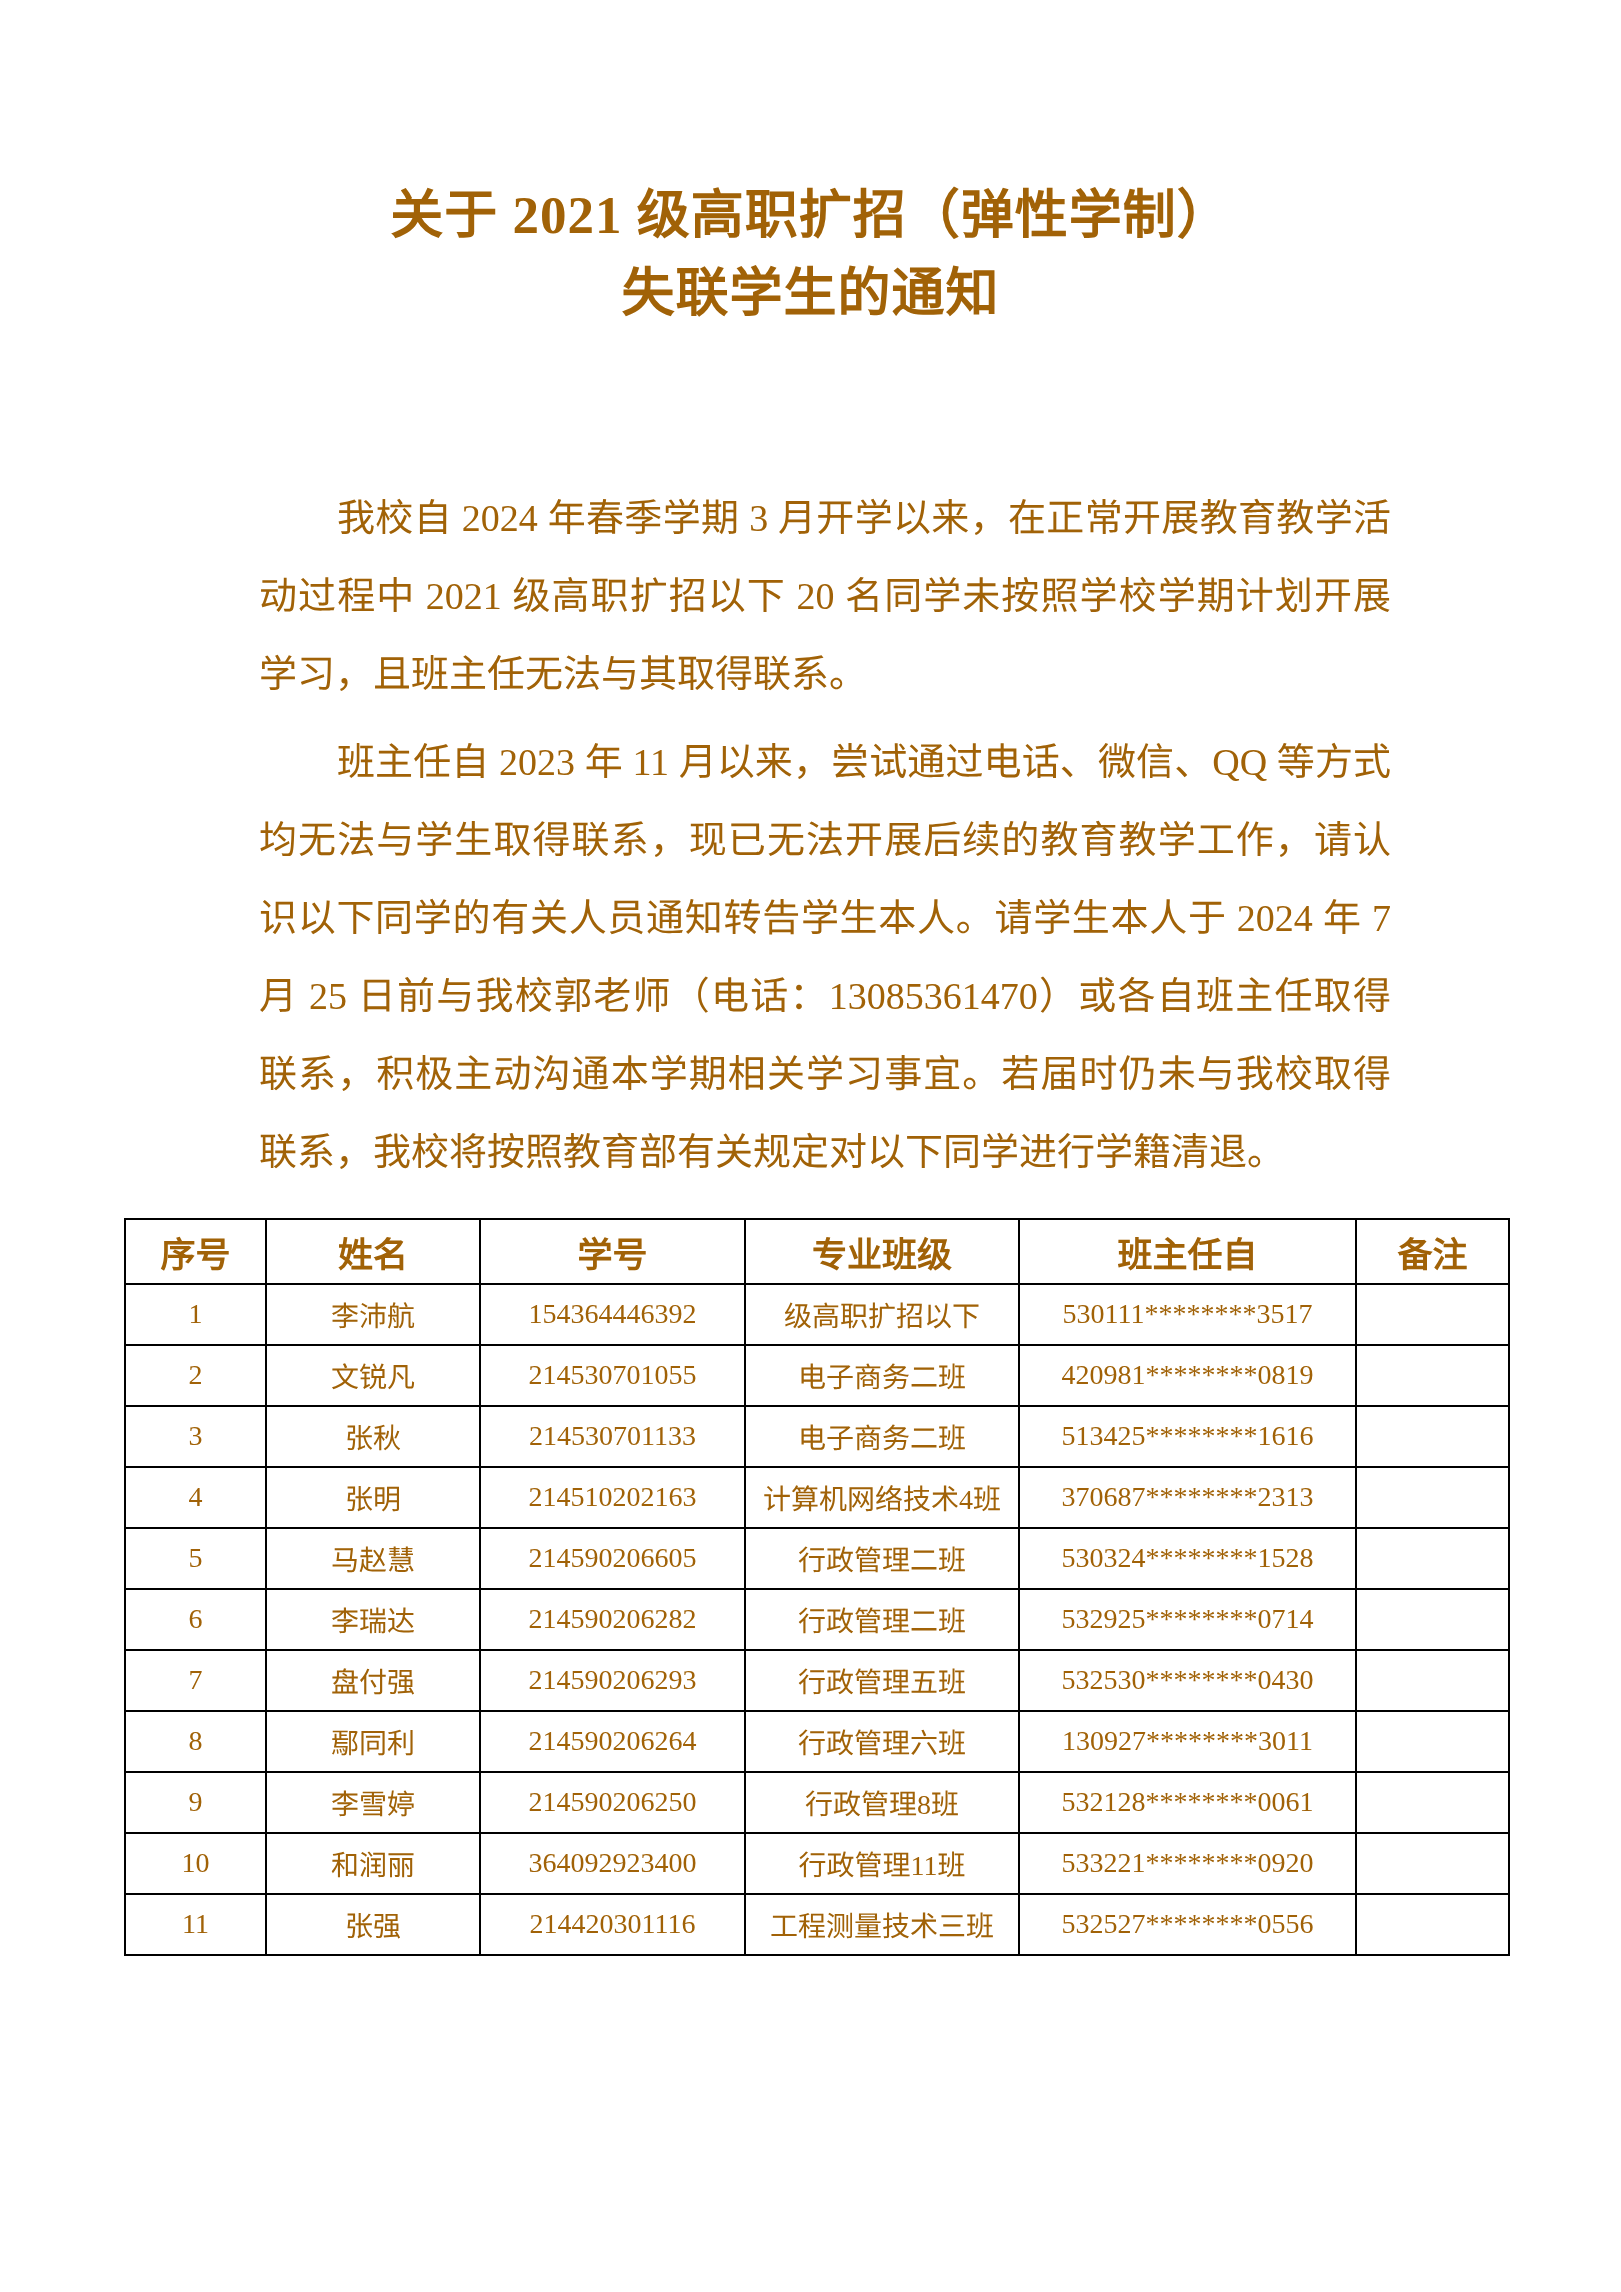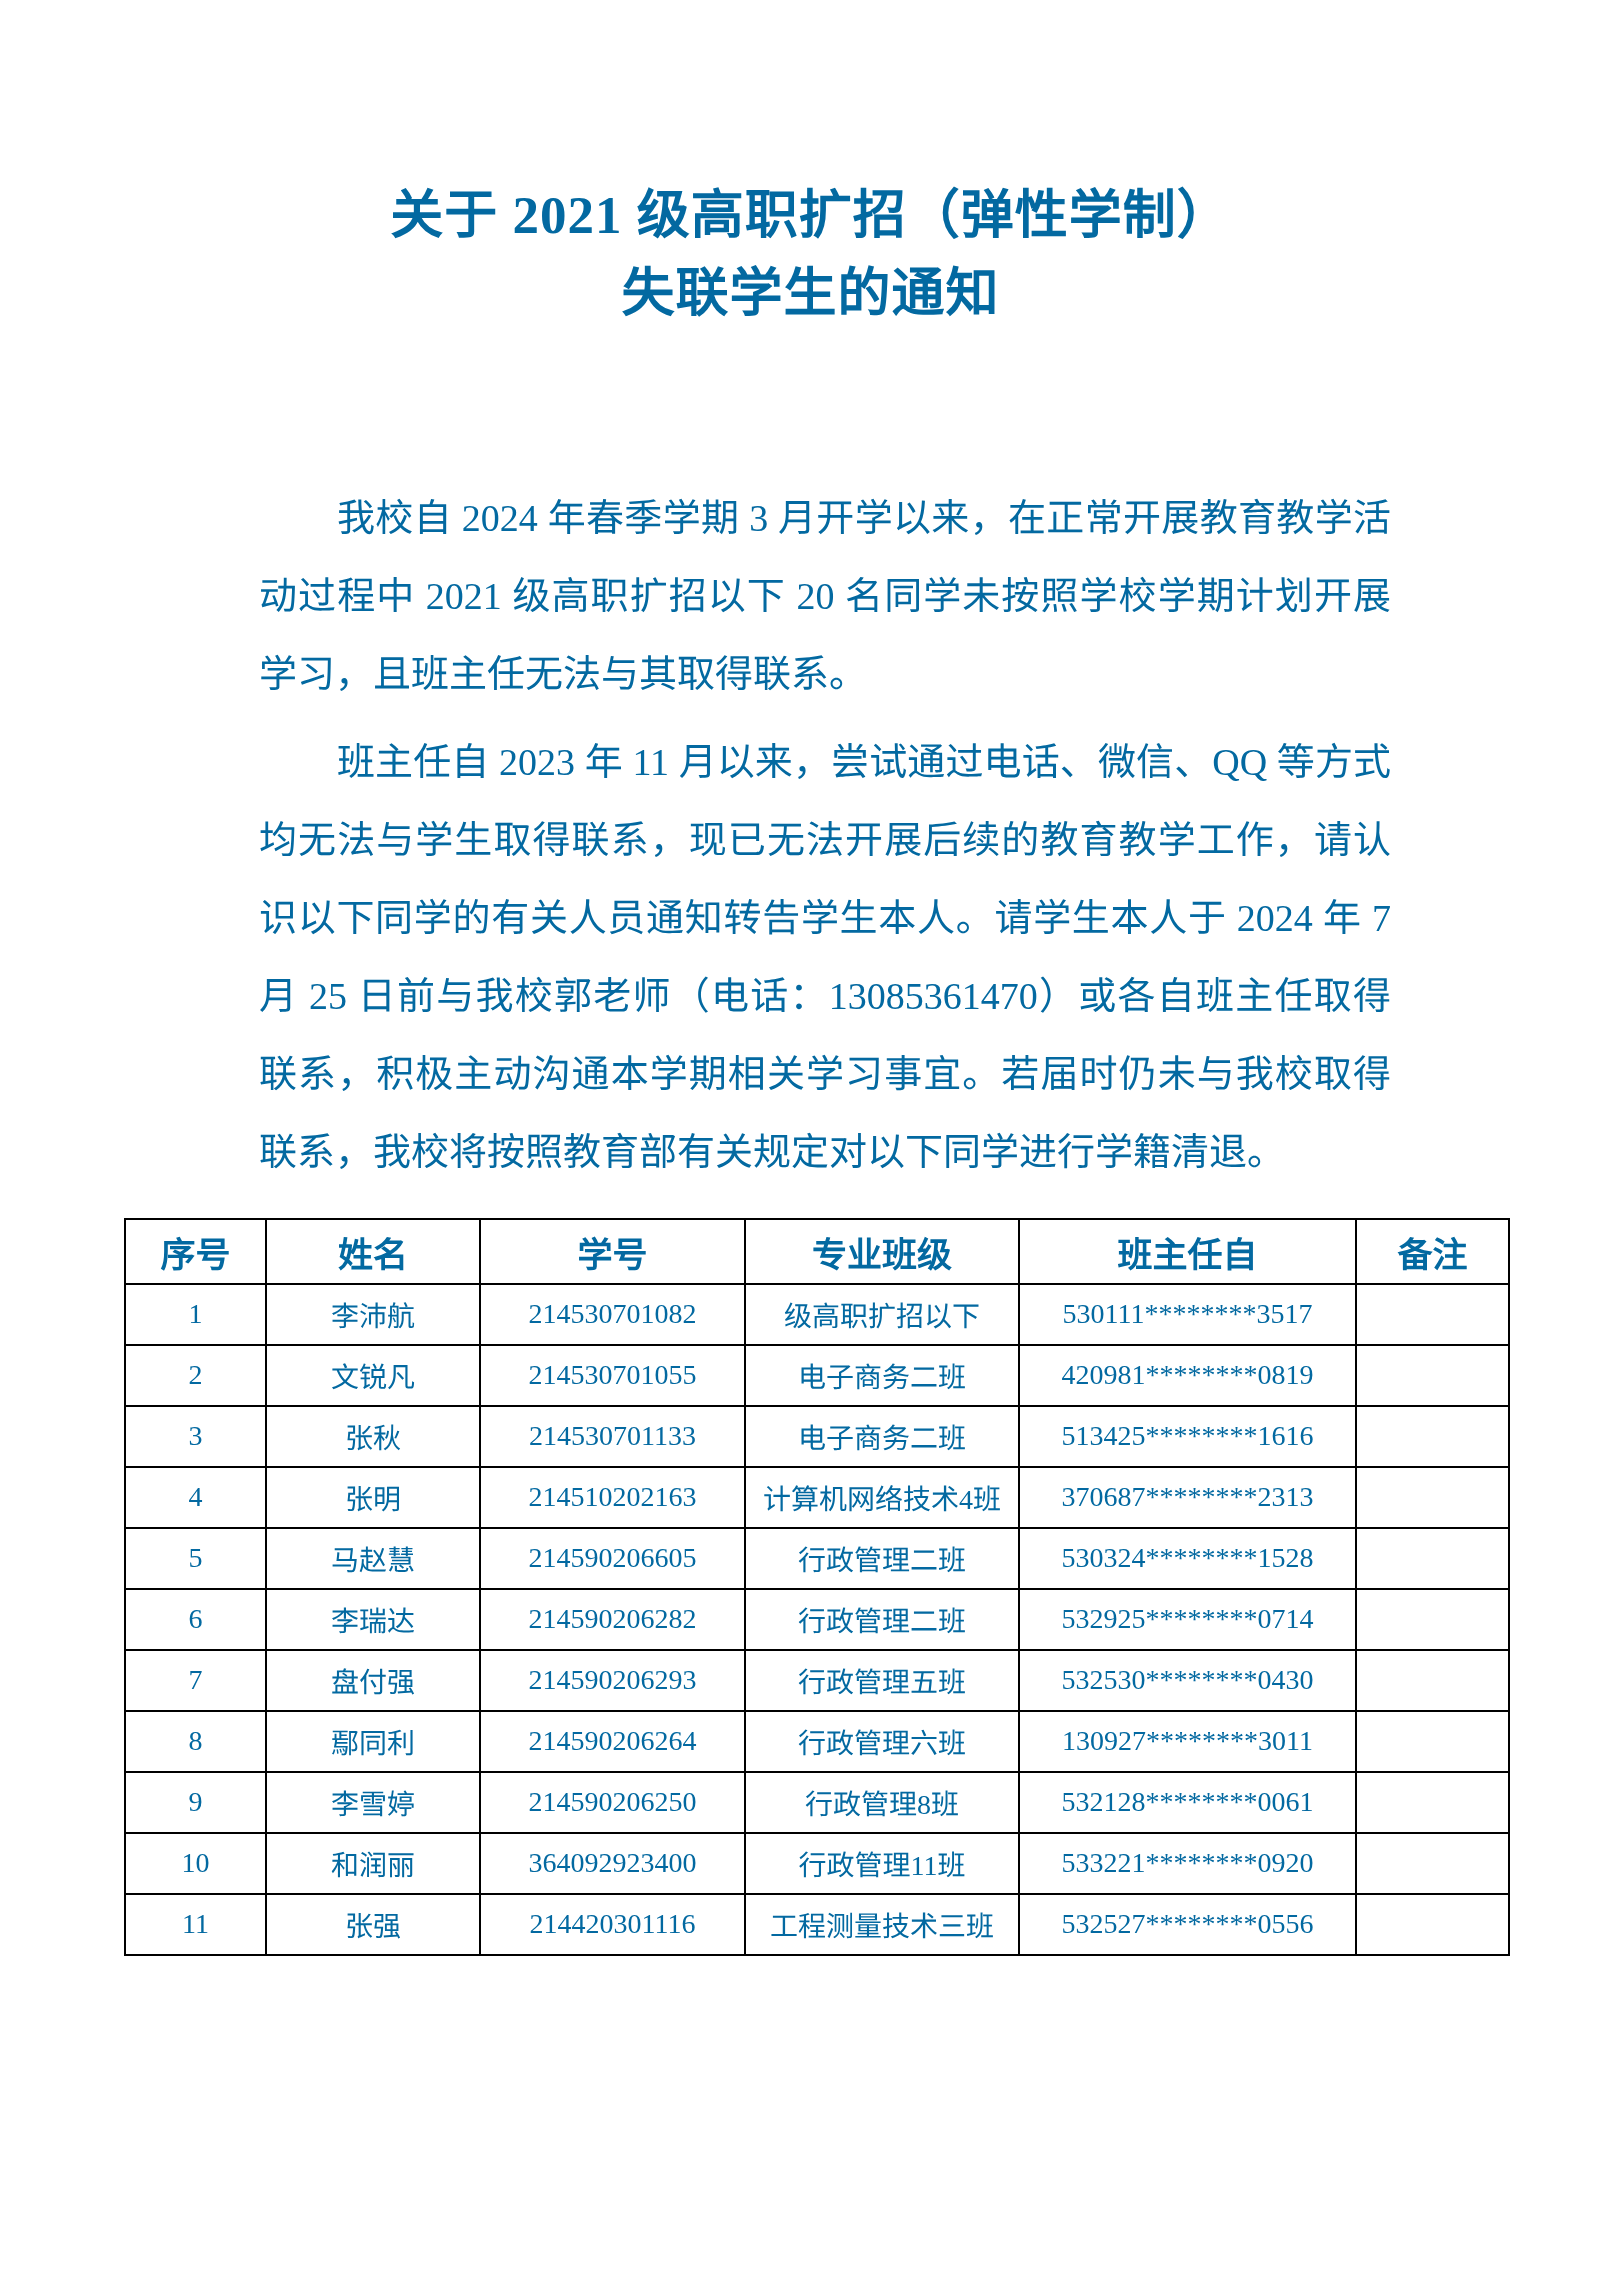--- a/index.html
+++ b/index.html
@@ -6,21 +6,21 @@
     margin: 0;
     padding: 0;
     background: #ffffff;
   }
   .page {
     position: relative;
     width: 1621px;
     height: 2293px;
     margin: 0 auto;
     background: #ffffff;
-    color: #0369a1;
+    color: #a16207;
     font-family: "Liberation Serif", "DejaVu Serif", serif;
     overflow: hidden;
     border-radius: 16px;
   }
   .doc-title {
     margin: 0;
     padding-top: 176px;
     text-align: center;
     font-size: 53px;
     font-weight: 700;
@@ -106,21 +106,21 @@
         <th>学号</th>
         <th>专业班级</th>
         <th>班主任自</th>
         <th>备注</th>
       </tr>
     </thead>
     <tbody>
         <tr>
     <td>1</td>
     <td>李沛航</td>
-    <td>214530701082</td>
+    <td>154364446392</td>
     <td>级高职扩招以下</td>
     <td>530111********3517</td>
     <td></td>
   </tr>
         <tr>
     <td>2</td>
     <td>文锐凡</td>
     <td>214530701055</td>
     <td>电子商务二班</td>
     <td>420981********0819</td>

